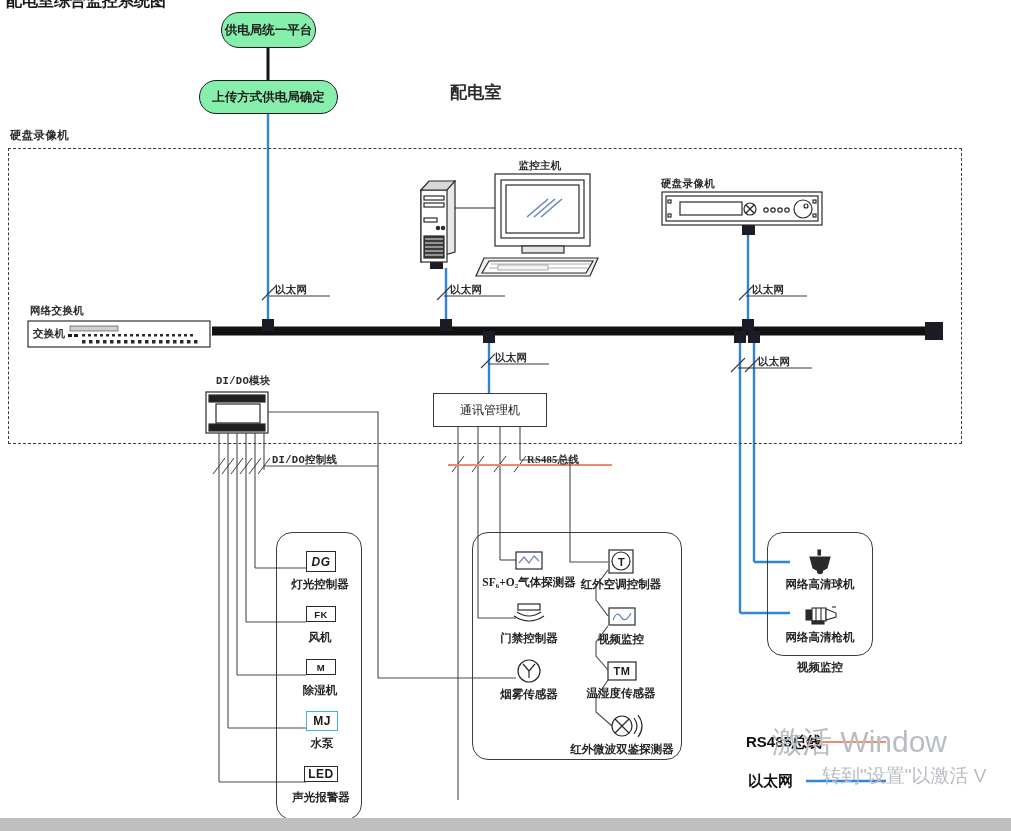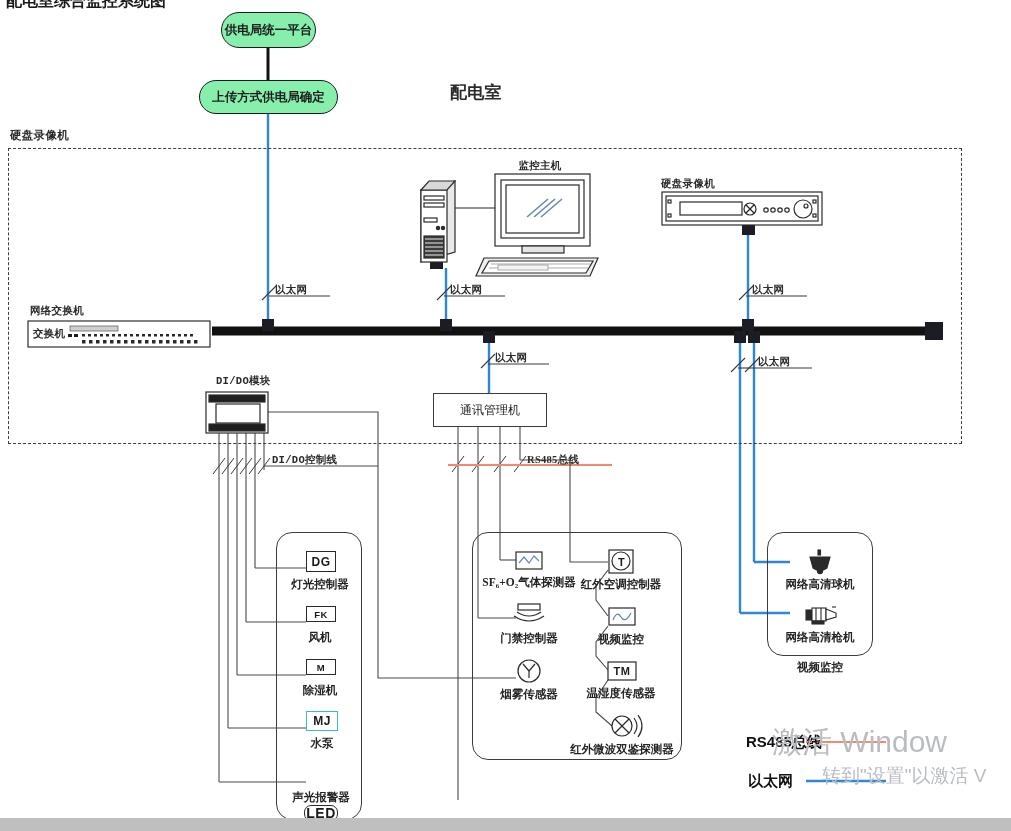--- a/index.html
+++ b/index.html
@@ -428,41 +428,41 @@
   <div class="lbl sm" style="left:450px; top:283px;">以太网</div>
   <div class="lbl sm" style="left:752px; top:283px;">以太网</div>
   <div class="lbl sm" style="left:495px; top:351px;">以太网</div>
   <div class="lbl sm" style="left:758px; top:355px;">以太网</div>
 
   <div class="lbl sm mono" style="left:272px; top:453px;">DI/DO控制线</div>
   <div class="lbl sm" style="left:527px; top:453px;">RS485总线</div>
 
   <div class="group-round" style="left:276px; top:532px; width:86px; height:288px;"></div>
 
-  <div class="devicon" style="left:306px;top:551px;width:30px;height:21px;">
+  <div class="devicon" style="left:306px;top:551px;width:30px;height:21px;font-style:italic;">
     <span>DG</span>
     </div>
   <div class="devlabel" style="left:320px;top:577px;">灯光控制器</div>
 
   <div class="devicon" style="left:306px;top:606px;width:30px;height:16px;font-size:9.5px;">
     <span>FK</span>
     </div>
   <div class="devlabel" style="left:320px;top:630px;">风机</div>
 
   <div class="devicon" style="left:306px;top:659px;width:30px;height:16px;font-size:9.5px;">
     <span>M</span>
     </div>
   <div class="devlabel" style="left:320px;top:683px;">除湿机</div>
 
   <div class="devicon cyan" style="left:306px;top:711px;width:32px;height:20px;">
     <span>MJ</span>
     </div>
   <div class="devlabel" style="left:322px;top:736px;">水泵</div>
 
-  <div class="devicon" style="left:304px;top:805px;width:34px;height:16px;font-size:14px;border-radius:7px;">
+  <div class="devicon" style="left:304px;top:766px;width:34px;height:16px;font-size:12px;">
     <span>LED</span>
     </div>
   <div class="devlabel" style="left:321px;top:790px;">声光报警器</div>
 
   <div class="group-round" style="left:472px; top:532px; width:210px; height:228px;"></div>
 
   <div class="devlabel" style="left:529px;top:575px;">SF₆+O₂气体探测器</div>
   <div class="devlabel" style="left:529px;top:631px;">门禁控制器</div>
   <div class="devlabel" style="left:529px;top:687px;">烟雾传感器</div>
 

